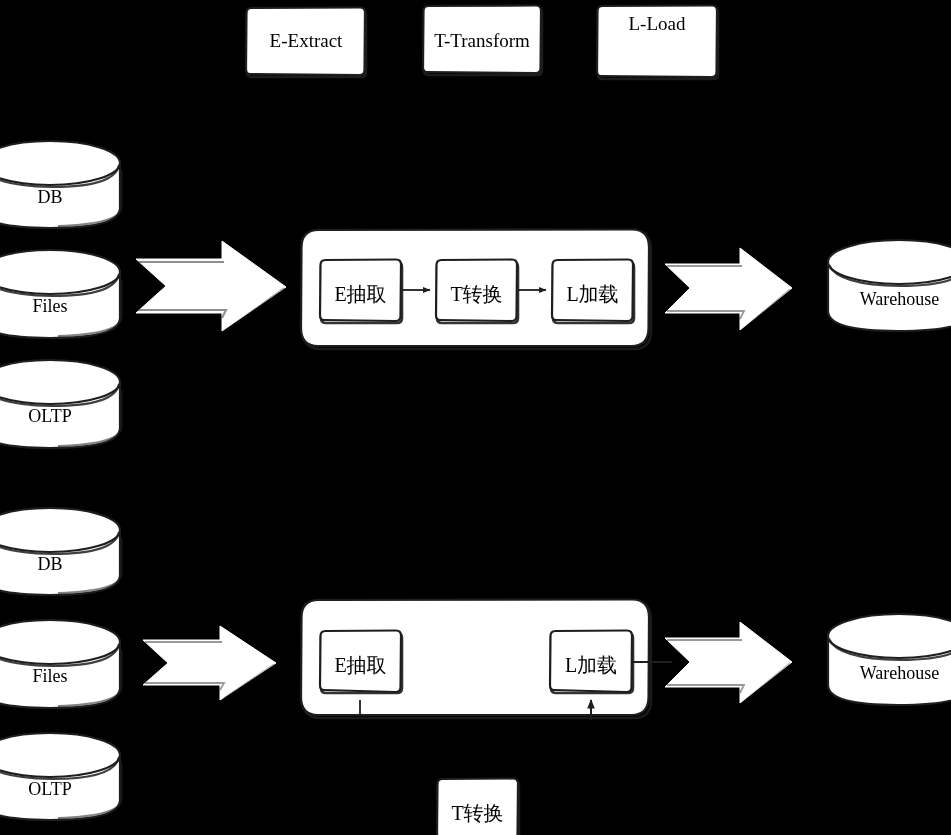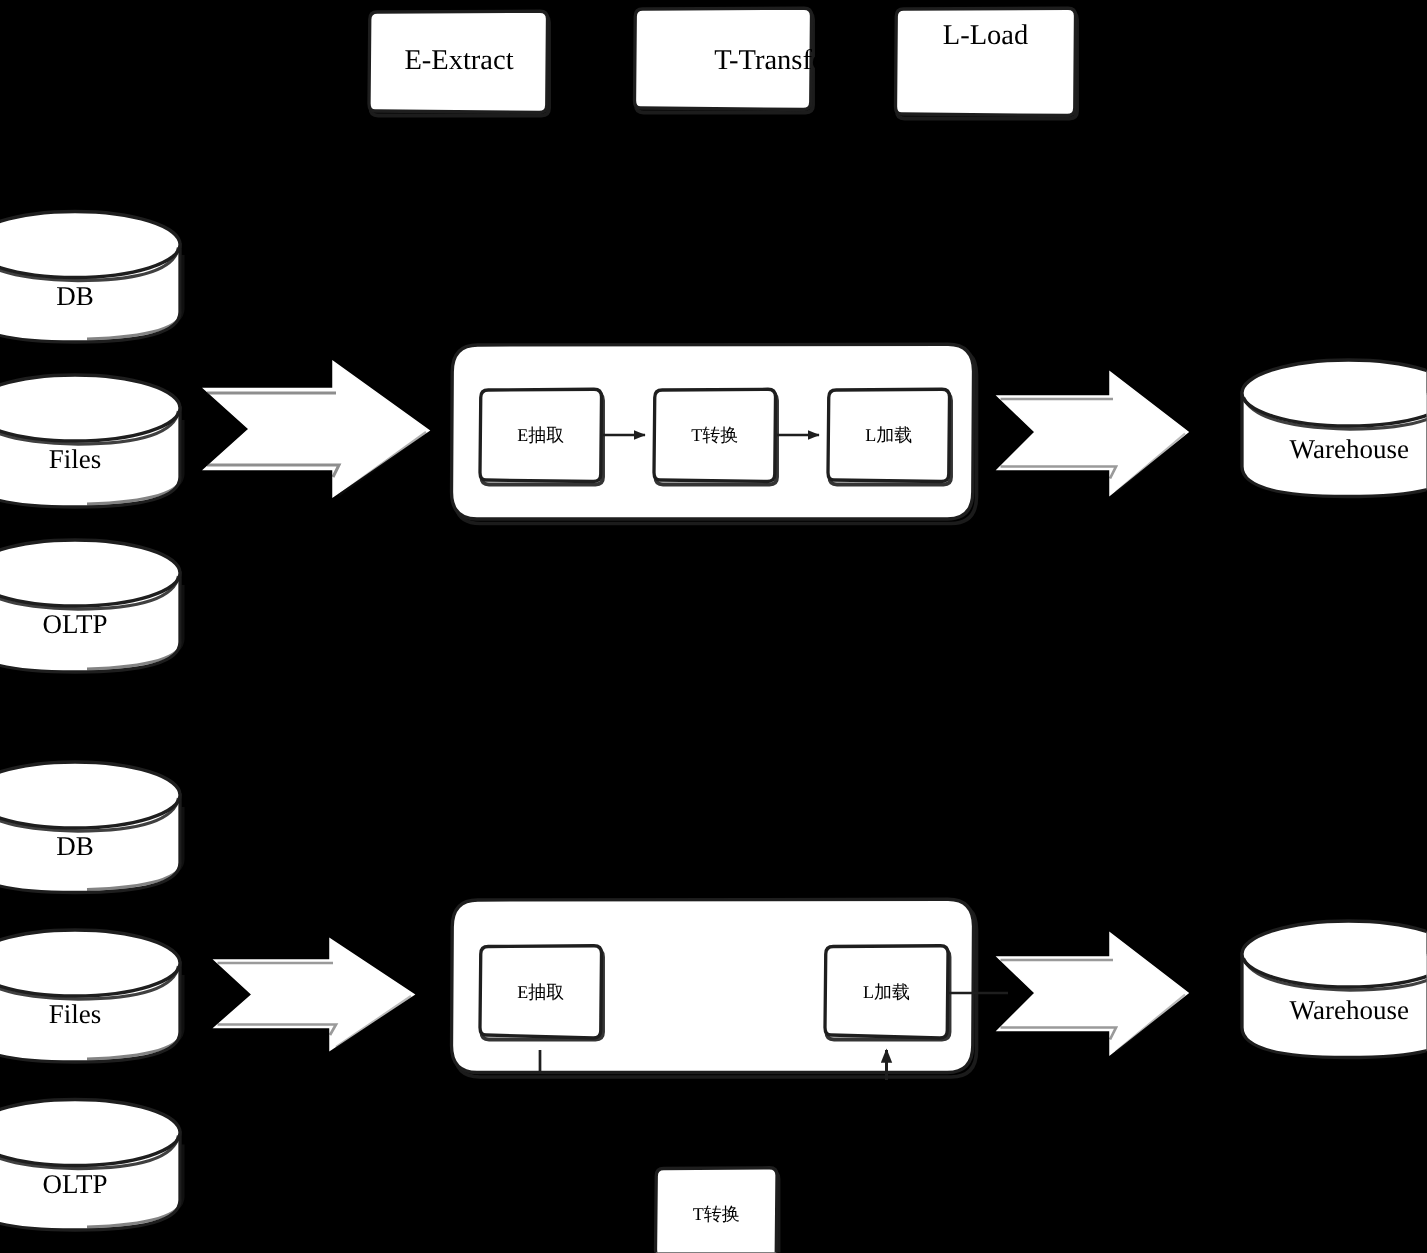--- a/index.html
+++ b/index.html
@@ -25,21 +25,21 @@
     position: absolute;
     color: #000000;
     font-family: Liberation Serif, serif;
     text-align: center;
     white-space: nowrap;
     pointer-events: none;
     line-height: 1;
   }
   .legend-label { font-size: 19px; }
   .cyl-label    { font-size: 18px; }
-  .step-label   { font-size: 12px; }
+  .step-label   { font-size: 20px; }
   .wh-label     { font-size: 18px; }
 </style>
 </head>
 <body>
 
 <svg id="canvas" viewBox="0 0 951 835" xmlns="http://www.w3.org/2000/svg">
   <defs>
     <marker id="tri" markerWidth="9" markerHeight="9" refX="7.5" refY="3.2" orient="auto" markerUnits="userSpaceOnUse">
       <path d="M0,0 L8,3.2 L0,6.4 z" fill="#1e1e1e"></path>
     </marker>
@@ -178,21 +178,21 @@
     <path d="M829,639 Q838,659 900,660 Q963,660 969,638" fill="none" stroke="#1e1e1e" stroke-width="2.2" opacity="0.85"></path>
   </g>
 
   <g>
     <path d="M443,841 Q438,841 438,836 L438,786 Q438,781 443,781 L514,781 Q519,781 519,786 L519,836 Q519,841 514,841 Z" fill="none" stroke="#1e1e1e" stroke-width="2.6" opacity="0.9"></path>
     <path d="M441,838 Q437,838 437,833 L437.5,784 Q437.5,779 442.5,779 L513,778.5 Q518,778.5 518,783.5 L517.5,835 Q517.5,840 512.5,840 Z" fill="#ffffff" stroke="#1e1e1e" stroke-width="2.2" stroke-linejoin="round"></path>
   </g>
 </svg>
 
 <div class="node-label legend-label" style="left:246px; top:31px; width:120px;">E-Extract</div>
-<div class="node-label legend-label" style="left:420px; top:31px; width:124px;margin-left:42px;">T-Transform</div>
+<div class="node-label legend-label" style="left:420px; top:31px; width:124px;">T-Transform</div>
 <div class="node-label legend-label" style="left:597px; top:14px; width:120px;">L-Load</div>
 
 <div class="node-label cyl-label" style="left:-20px; top:188px; width:140px;">DB</div>
 <div class="node-label cyl-label" style="left:-20px; top:297px; width:140px;">Files</div>
 <div class="node-label cyl-label" style="left:-20px; top:407px; width:140px;">OLTP</div>
 
 <div class="node-label step-label" style="left:320px; top:284px; width:81px;">E抽取</div>
 <div class="node-label step-label" style="left:436px; top:284px; width:81px;">T转换</div>
 <div class="node-label step-label" style="left:552px; top:284px; width:81px;">L加载</div>
 

